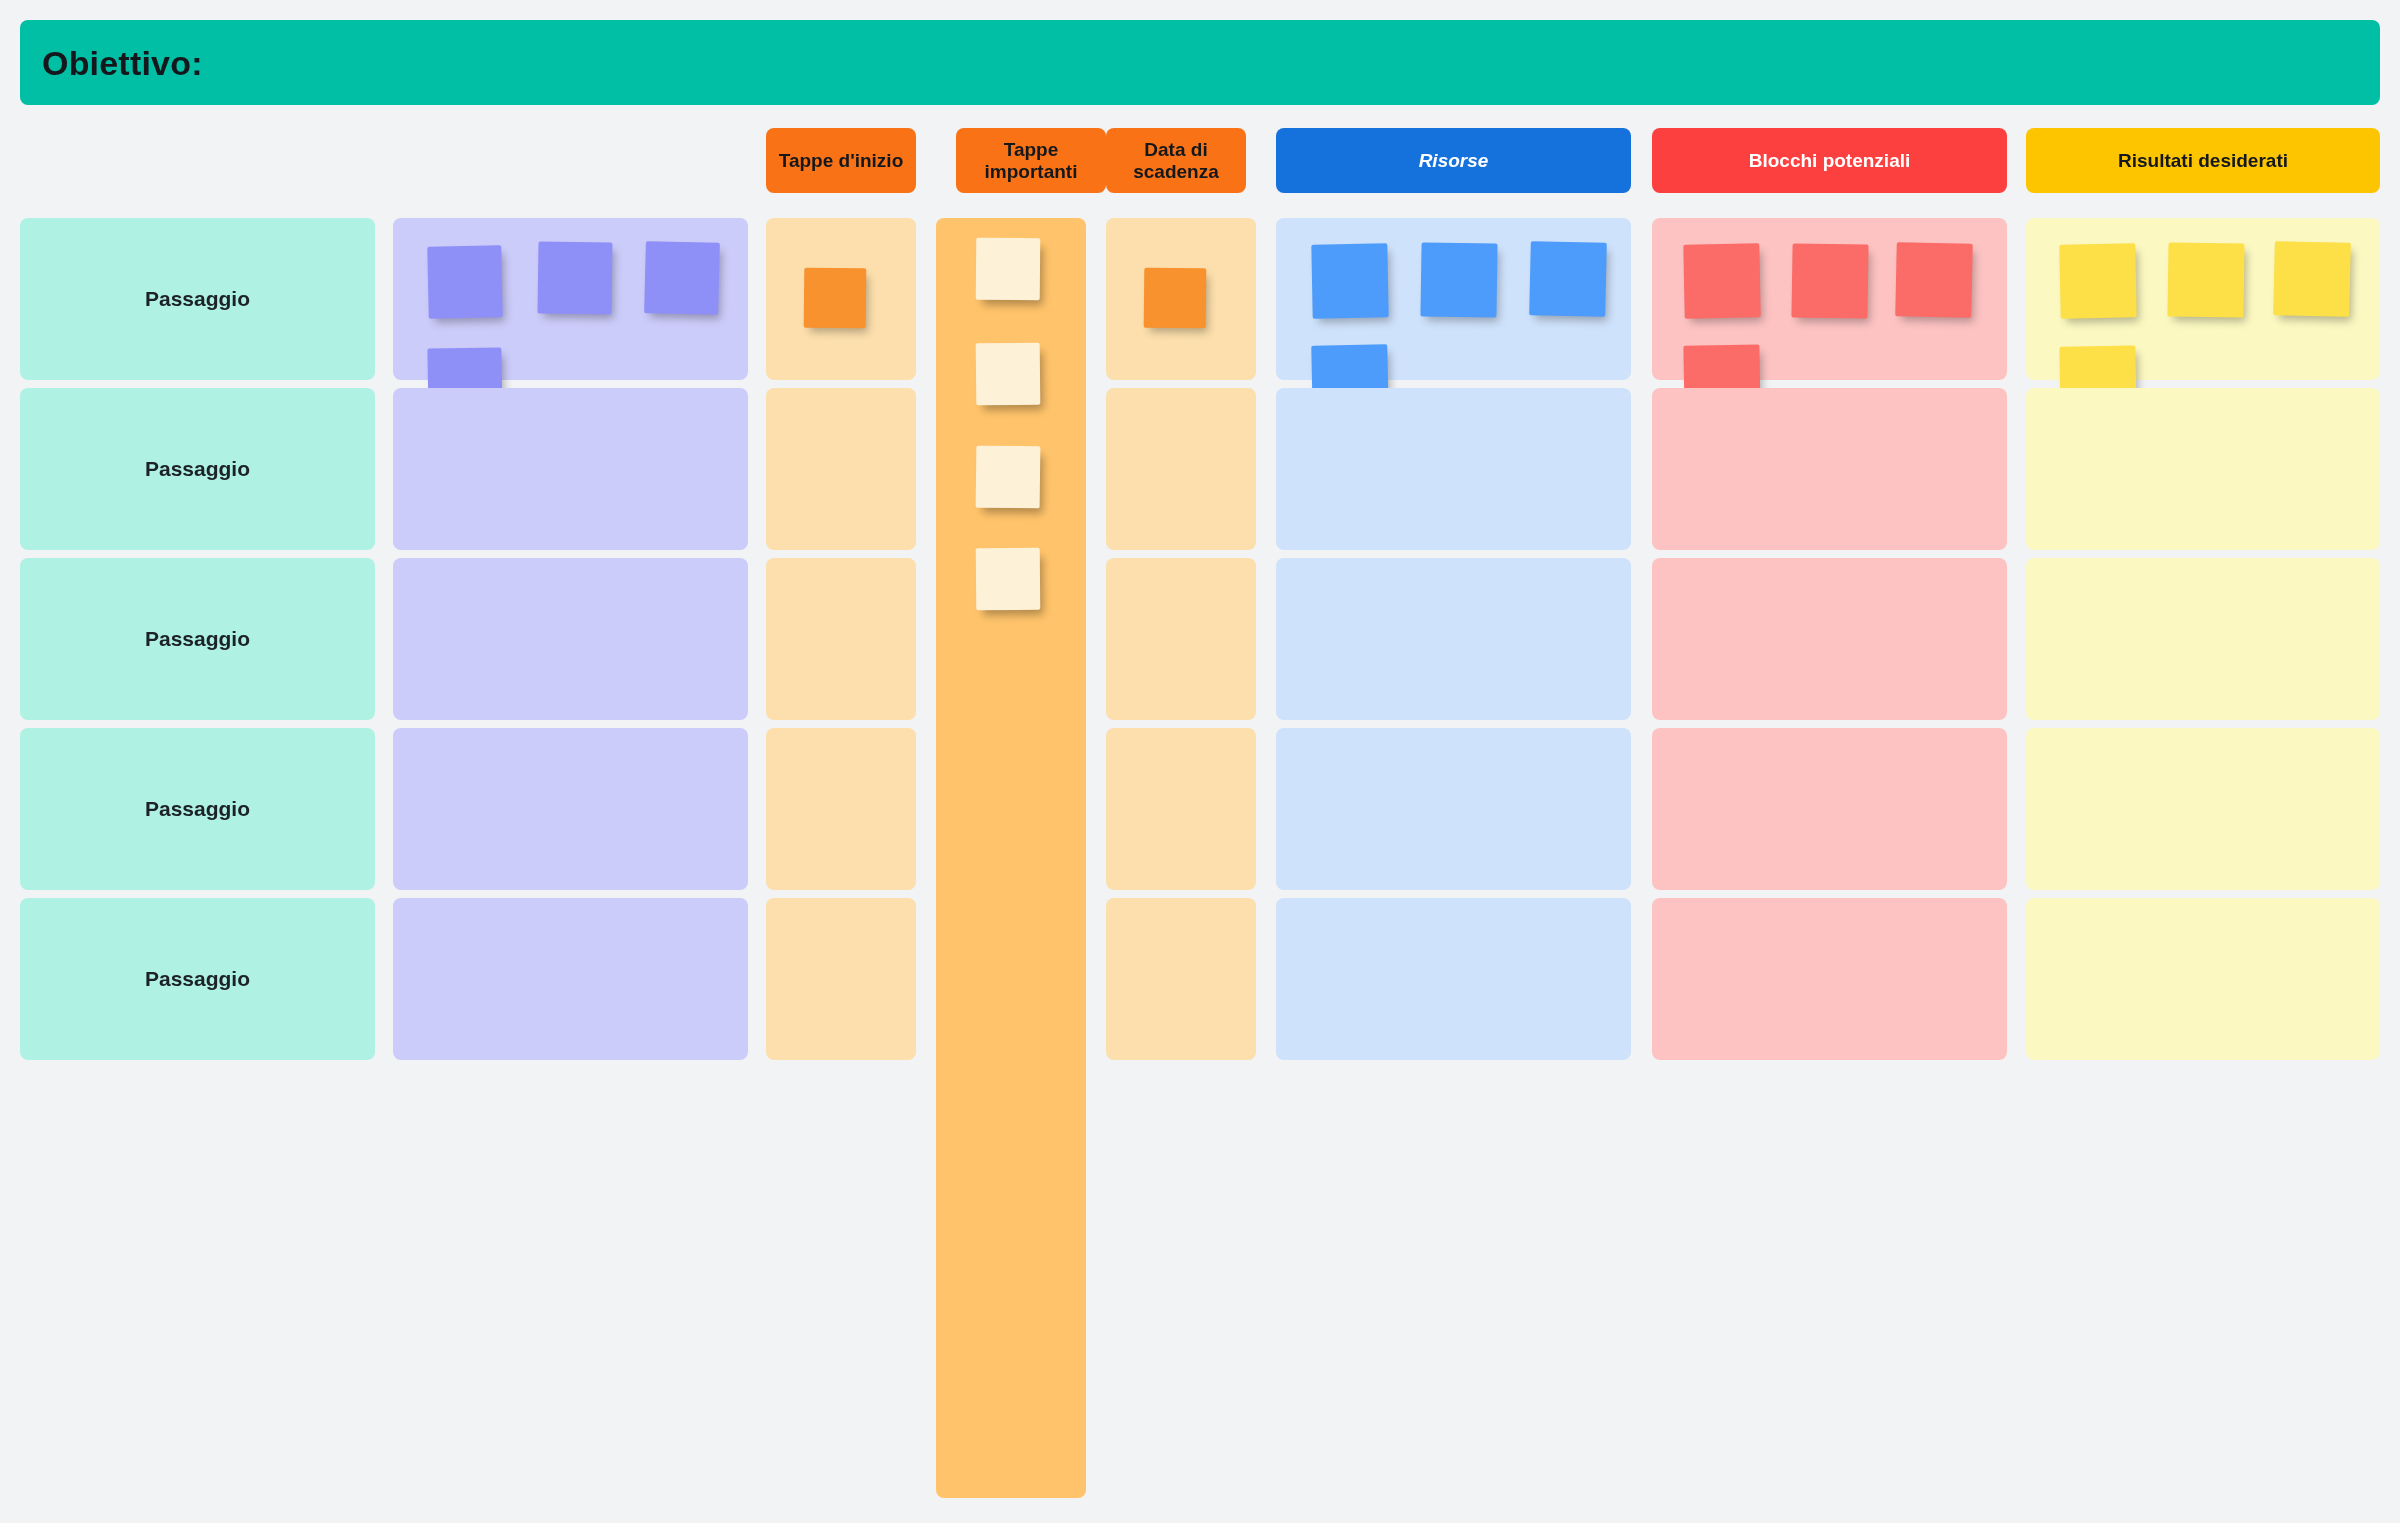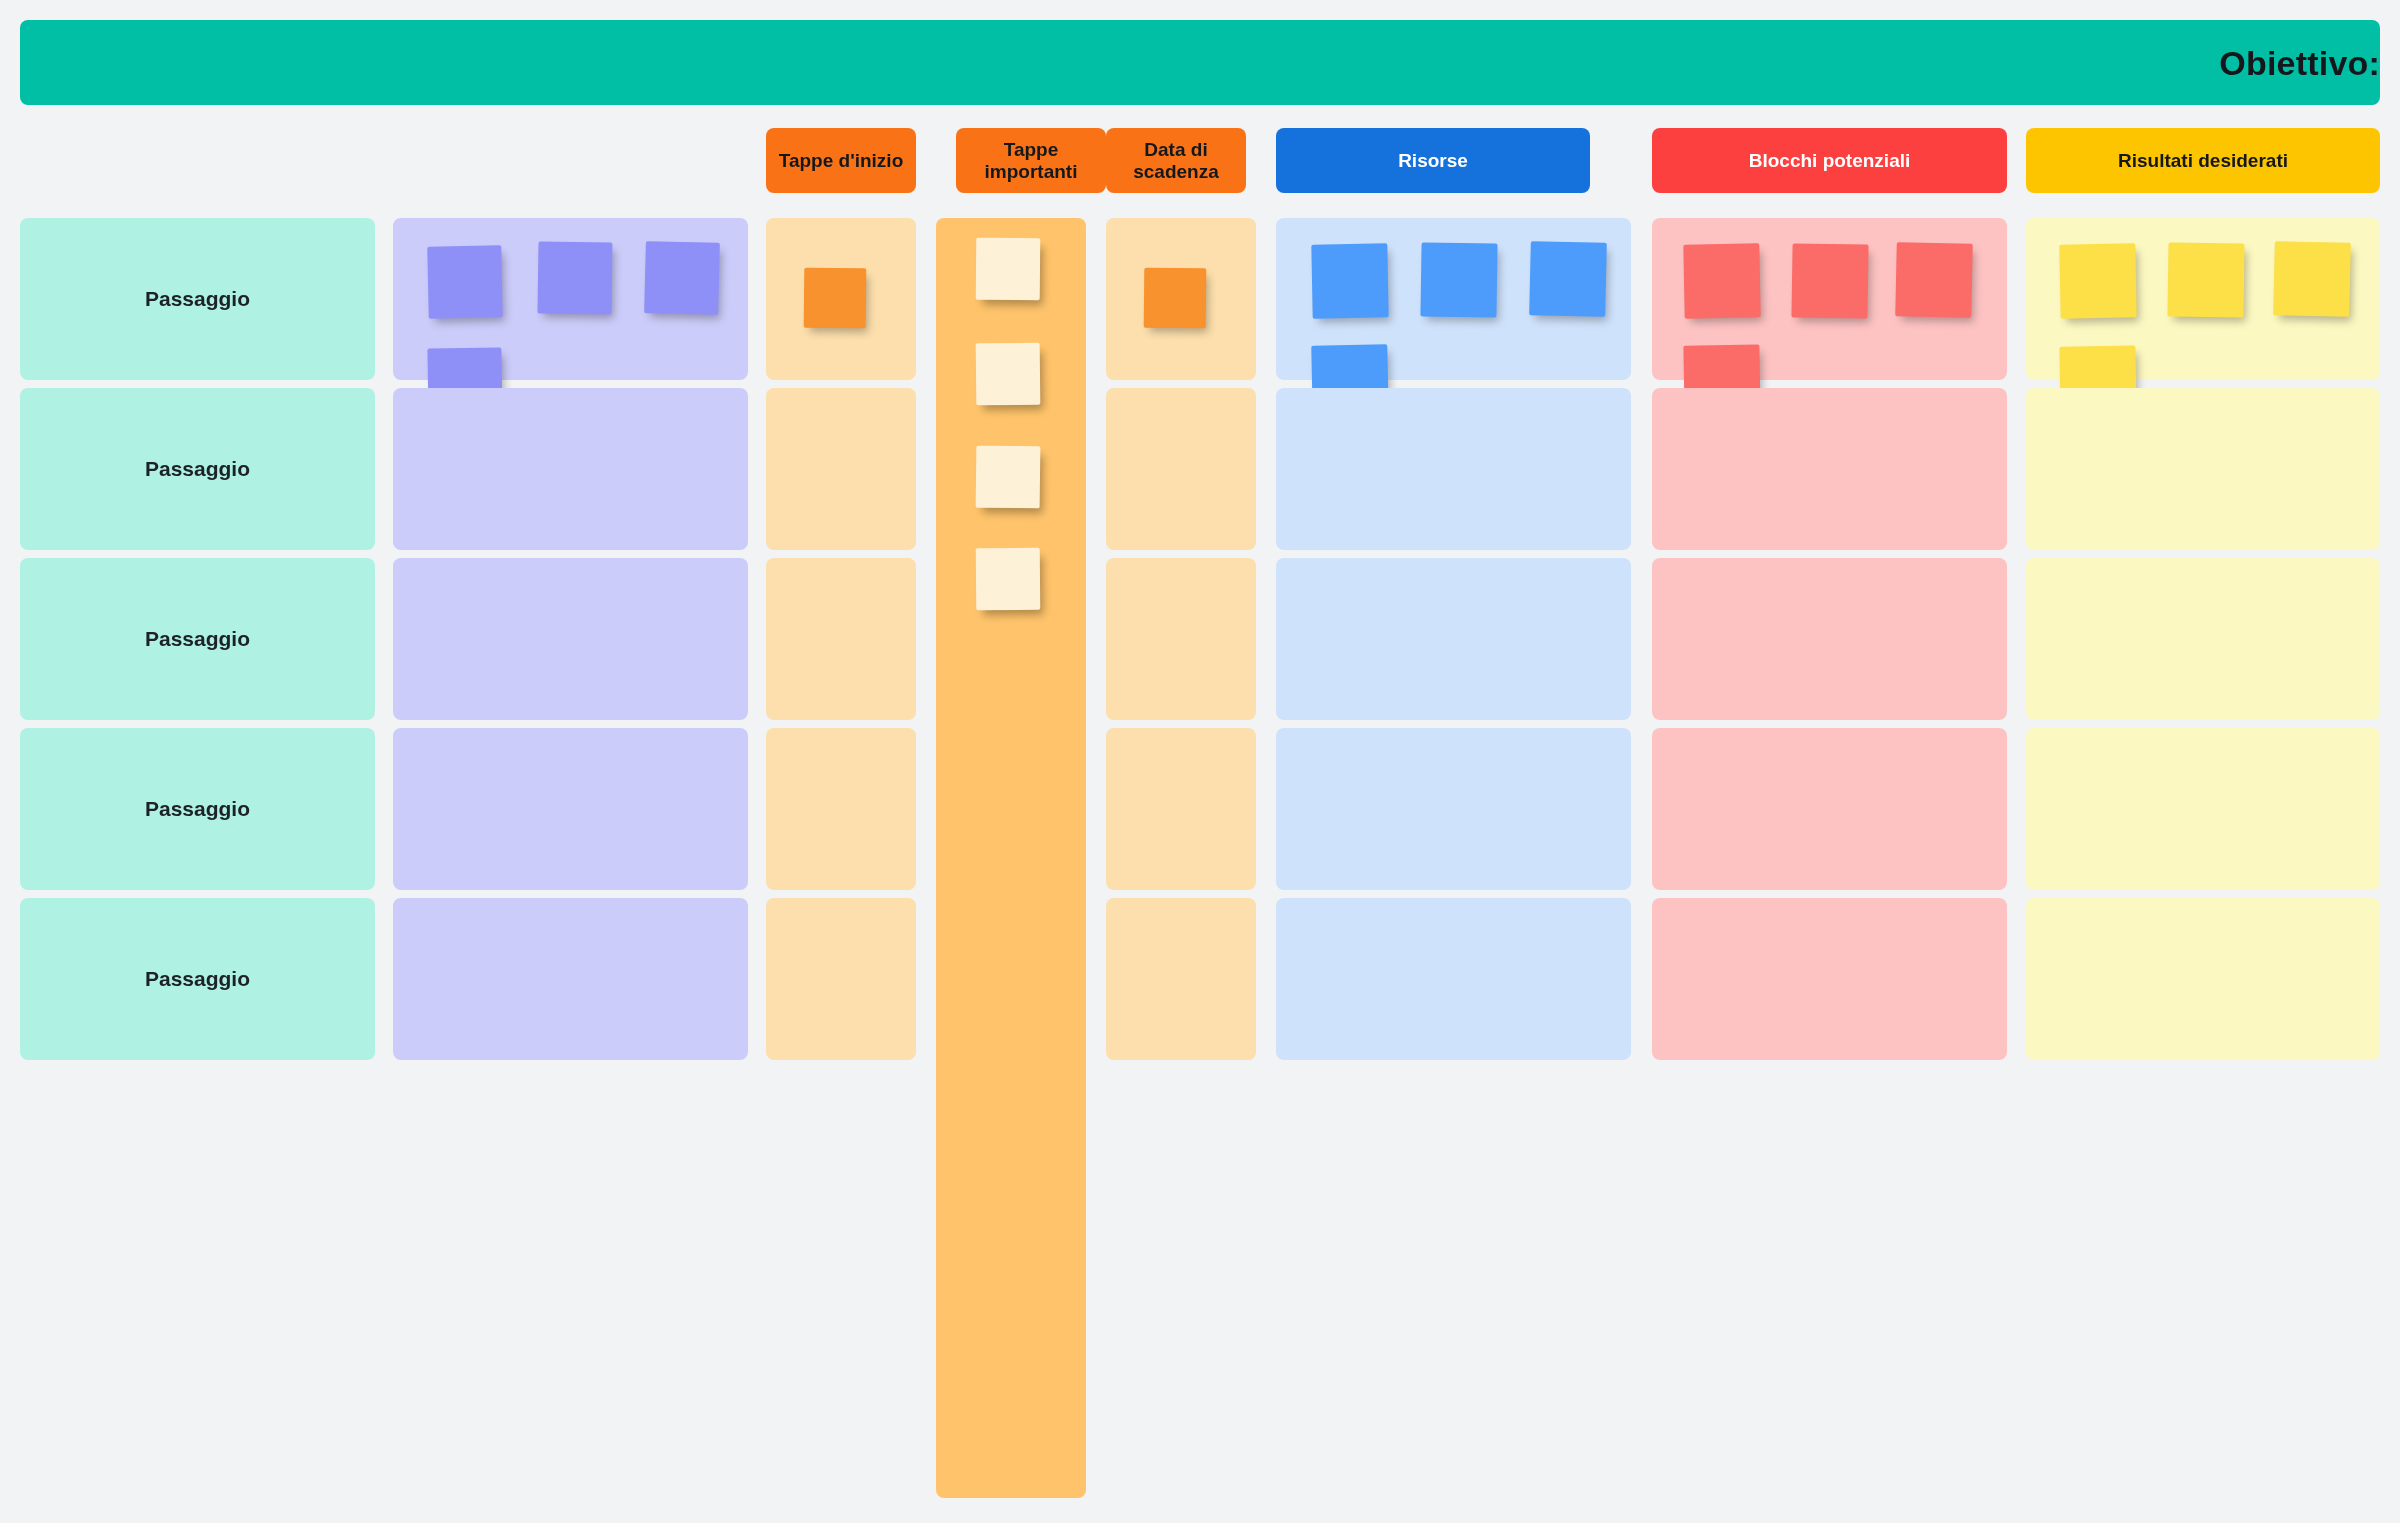--- a/index.html
+++ b/index.html
@@ -25,21 +25,20 @@
     position: absolute;
     left: 20px;
     top: 20px;
     width: 2360px;
     height: 85px;
     background: #00bfa5;
     border-radius: 8px;
     display: flex;
     align-items: center;
     padding-left: 22px;
-    justify-content: flex-end;
   }
   .goal-label {
     font-size: 34px;
     font-weight: bold;
     color: #14181c;
     letter-spacing: .2px;
     line-height: 1;
   }
 
   
@@ -118,21 +117,21 @@
   <div class="header-row">
       <div class="col-header" style="left: 766px; width: 150px; background: rgb(249, 115, 22); color: rgb(20, 24, 28);">
         <span>Tappe d'inizio</span>
       </div>
       <div class="col-header" style="left: 956px; width: 150px; background: rgb(249, 115, 22); color: rgb(20, 24, 28);">
         <span>Tappe importanti</span>
       </div>
       <div class="col-header" style="left: 1106px; width: 140px; background: rgb(249, 115, 22); color: rgb(20, 24, 28);">
         <span>Data di scadenza</span>
       </div>
-      <div class="col-header" style="left: 1276px; width: 314px; background: rgb(21, 114, 221); color: rgb(255, 255, 255);">
+      <div class="col-header" style="left: 1276px; width: 355px; background: rgb(21, 114, 221); color: rgb(255, 255, 255); font-style: italic;">
         <span>Risorse</span>
       </div>
       <div class="col-header" style="left: 1652px; width: 355px; background: rgb(252, 63, 63); color: rgb(255, 255, 255);">
         <span>Blocchi potenziali</span>
       </div>
       <div class="col-header" style="left: 2026px; width: 354px; background: rgb(253, 197, 0); color: rgb(20, 24, 28);">
         <span>Risultati desiderati</span>
       </div>
     </div>
 

